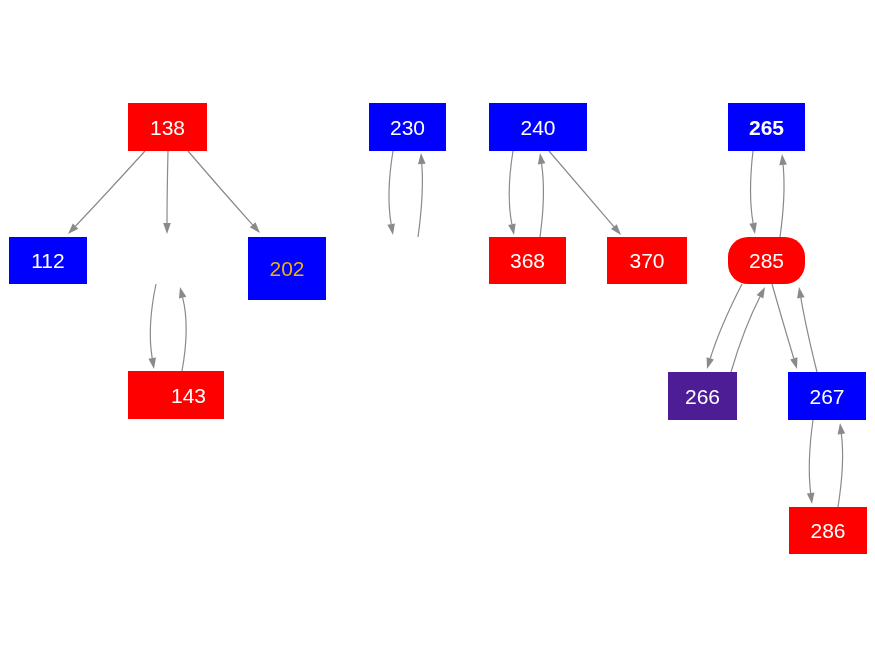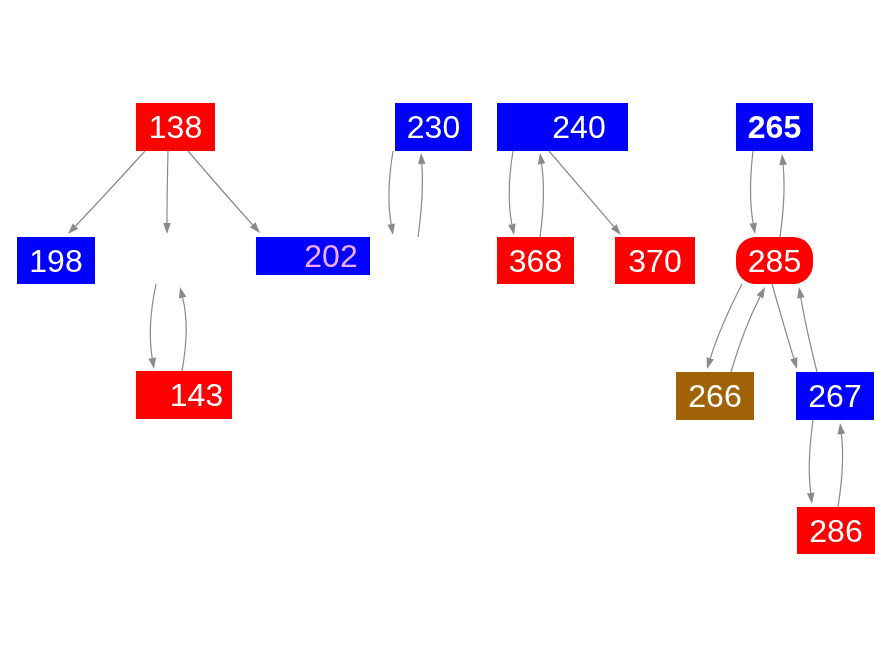--- a/index.html
+++ b/index.html
@@ -27,24 +27,23 @@
     left: 0;
     top: 0;
     width: 875px;
     height: 656px;
   }
   .node {
     position: absolute;
     display: flex;
     align-items: center;
     justify-content: center;
-    font-size: 32px;
+    font-size: 21px;
     line-height: 1;
     user-select: none;
-    margin-left: 8px;
   }
 </style>
 </head>
 <body>
 
 <div id="graph-canvas" style="background: rgb(255, 255, 255);">
   <svg id="edge-layer" xmlns="http://www.w3.org/2000/svg" viewBox="0 0 875 656">
       <path d="M 145,151 Q 106,194 75.57624408106162,226.02500623046146" fill="none" stroke="#8a8a8a" stroke-width="1.2"></path>
       <polygon points="68,234 72.82124623340285,223.4077582751856 78.33124192872039,228.6422541857373" fill="#8a8a8a"></polygon>
       <path d="M 168,151 Q 167,194 167,223" fill="none" stroke="#8a8a8a" stroke-width="1.2"></path>
@@ -77,26 +76,26 @@
       <polygon points="797,369 790.1793120622258,359.57035440456536 797.4541189096951,357.37099419486526" fill="#8a8a8a"></polygon>
       <path d="M 817,372 Q 806,328 800.8512610918123,297.8431006806145" fill="none" stroke="#8a8a8a" stroke-width="1.2"></path>
       <polygon points="799,287 804.5970595087518,297.2035741216248 797.1054626748727,298.4826272396042" fill="#8a8a8a"></polygon>
       <path d="M 813,420 Q 807,463 810.6684018715786,493.0808953469442" fill="none" stroke="#8a8a8a" stroke-width="1.2"></path>
       <polygon points="812,504 806.8963475368865,493.54090197312615 814.4404562062706,492.62088872076225" fill="#8a8a8a"></polygon>
       <path d="M 838,507 Q 845,463 841.3643820804813,433.91505664385033" fill="none" stroke="#8a8a8a" stroke-width="1.2"></path>
       <polygon points="840,423 845.1350380119932,433.44372465241133 837.5937261489694,434.38638863528934" fill="#8a8a8a"></polygon>
     </svg>
   <div id="node-layer">
       <div class="node" style="left: 128px; top: 103px; width: 79px; height: 48px; background: rgb(254, 0, 0); color: rgb(255, 255, 255);">138</div>
-      <div class="node" style="left: 9px; top: 237px; width: 78px; height: 47px; background: rgb(0, 0, 254); color: rgb(255, 255, 255);">198</div>
-      <div class="node" style="left: 248px; top: 237px; width: 78px; height: 38px; background: rgb(0, 0, 254); color: #f0abfc; padding-left: 36px;">202</div>
+      <div class="node" style="left: 9px; top: 237px; width: 78px; height: 47px; background: rgb(0, 0, 254); color: rgb(255, 255, 255);">112</div>
+      <div class="node" style="left: 248px; top: 237px; width: 78px; height: 63px; background: rgb(0, 0, 254); color: #eab308;">202</div>
       <div class="node" style="left: 128px; top: 371px; width: 71px; height: 48px; background: rgb(254, 0, 0); color: rgb(255, 255, 255); padding-left: 25px;">143</div>
-      <div class="node" style="left: 387px; top: 103px; width: 77px; height: 48px; background: rgb(0, 0, 254); color: rgb(255, 255, 255); text-align: right;">230</div>
-      <div class="node" style="left: 489px; top: 103px; width: 98px; height: 48px; background: rgb(0, 0, 254); color: rgb(255, 255, 255); padding-left: 33px;">240</div>
+      <div class="node" style="left: 369px; top: 103px; width: 77px; height: 48px; background: rgb(0, 0, 254); color: rgb(255, 255, 255); text-align: right;">230</div>
+      <div class="node" style="left: 489px; top: 103px; width: 98px; height: 48px; background: rgb(0, 0, 254); color: rgb(255, 255, 255);">240</div>
       <div class="node" style="left: 489px; top: 237px; width: 77px; height: 47px; background: rgb(254, 0, 0); color: rgb(255, 255, 255);">368</div>
       <div class="node" style="left: 607px; top: 237px; width: 80px; height: 47px; background: rgb(254, 0, 0); color: rgb(255, 255, 255);">370</div>
       <div class="node" style="left: 728px; top: 103px; width: 77px; height: 48px; background: rgb(0, 0, 254); color: rgb(255, 255, 255); font-weight: bold;">265</div>
       <div class="node" style="left: 728px; top: 237px; width: 77px; height: 47px; background: rgb(254, 0, 0); color: rgb(255, 255, 255); border-radius: 20px;">285</div>
-      <div class="node" style="left: 668px; top: 372px; width: 78px; height: 48px; background: #a16207; color: rgb(255, 255, 255);">266</div>
+      <div class="node" style="left: 668px; top: 372px; width: 69px; height: 48px; background: #4c1d95; color: rgb(255, 255, 255);">266</div>
       <div class="node" style="left: 788px; top: 372px; width: 78px; height: 48px; background: rgb(0, 0, 254); color: rgb(255, 255, 255);">267</div>
       <div class="node" style="left: 789px; top: 507px; width: 78px; height: 47px; background: rgb(254, 0, 0); color: rgb(255, 255, 255);">286</div>
     </div>
 </div>
 
 </body></html>

